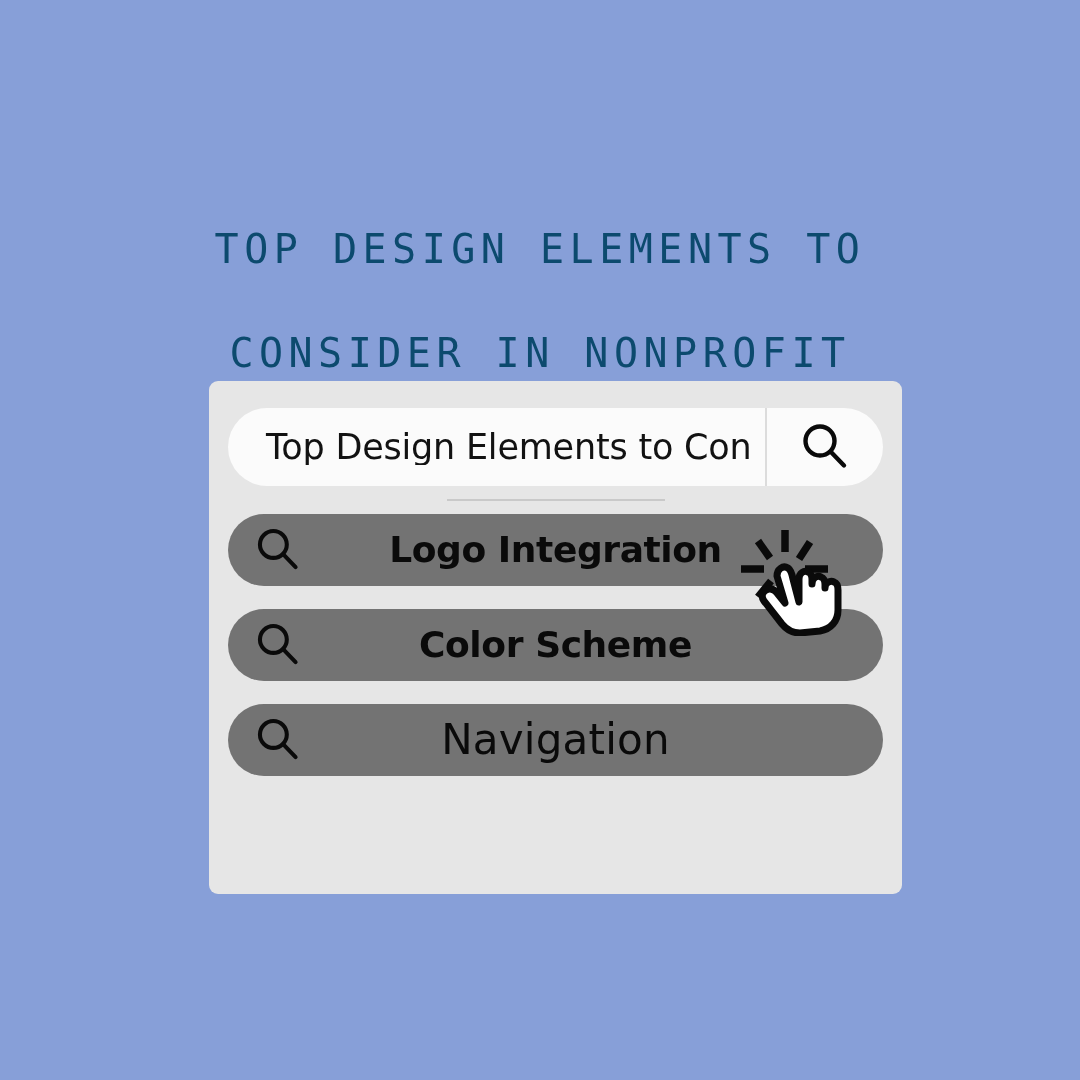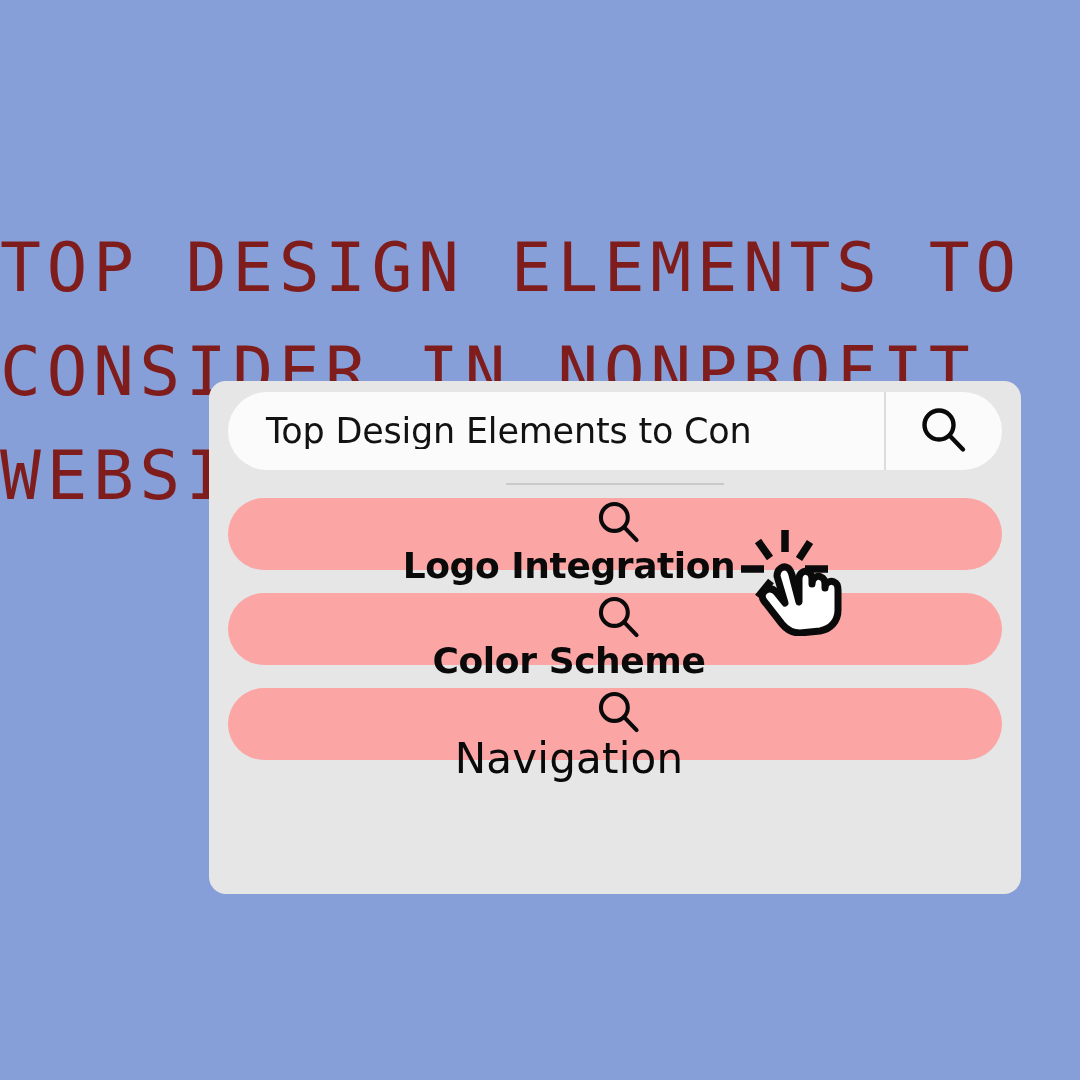--- a/index.html
+++ b/index.html
@@ -19,43 +19,43 @@
     height: 1080px;
     background: #879FD8;
   }
 
   
   #headline {
     position: absolute;
     left: 0;
     top: 144px;
     width: 1080px;
-    text-align: left;
+    text-align: center;
     font-family: "DejaVu Sans Mono", "Liberation Mono", monospace;
     font-weight: 400;
-    font-size: 68px;
+    font-size: 40px;
     line-height: 52px;
     letter-spacing: 5.5px;
-    color: #7f1d1d;
+    color: #0c4a6e;
     white-space: pre-line;
     -webkit-font-smoothing: antialiased;
   }
   .hl-line { display: block; }
 
   
   #search-card {
     position: absolute;
     left: 209px;
     top: 381px;
-    width: 812px;
+    width: 693px;
     height: 513px;
     background: #E6E6E6;
-    border-radius: 17px;
+    border-radius: 9px;
     box-sizing: border-box;
-    padding: 11px 19px 19px 19px;
+    padding: 27px 19px 19px 19px;
   }
 
   
   #search-field {
     position: relative;
     height: 78px;
     background: #FBFBFB;
     border-radius: 39px;
     display: flex;
     align-items: center;
@@ -104,26 +104,25 @@
 
   
   #suggestions {
     display: flex;
     flex-direction: column;
     gap: 23px;
   }
   .suggestion-row {
     position: relative;
     height: 72px;
-    background: #fca5a5;
+    background: #737373;
     border-radius: 36px;
     display: flex;
     align-items: center;
     cursor: pointer;
-    flex-direction: column;
   }
   .row-icon {
     flex: 0 0 auto;
     width: 92px;
     display: flex;
     align-items: center;
     justify-content: center;
     padding-left: 8px;
     box-sizing: border-box;
   }

